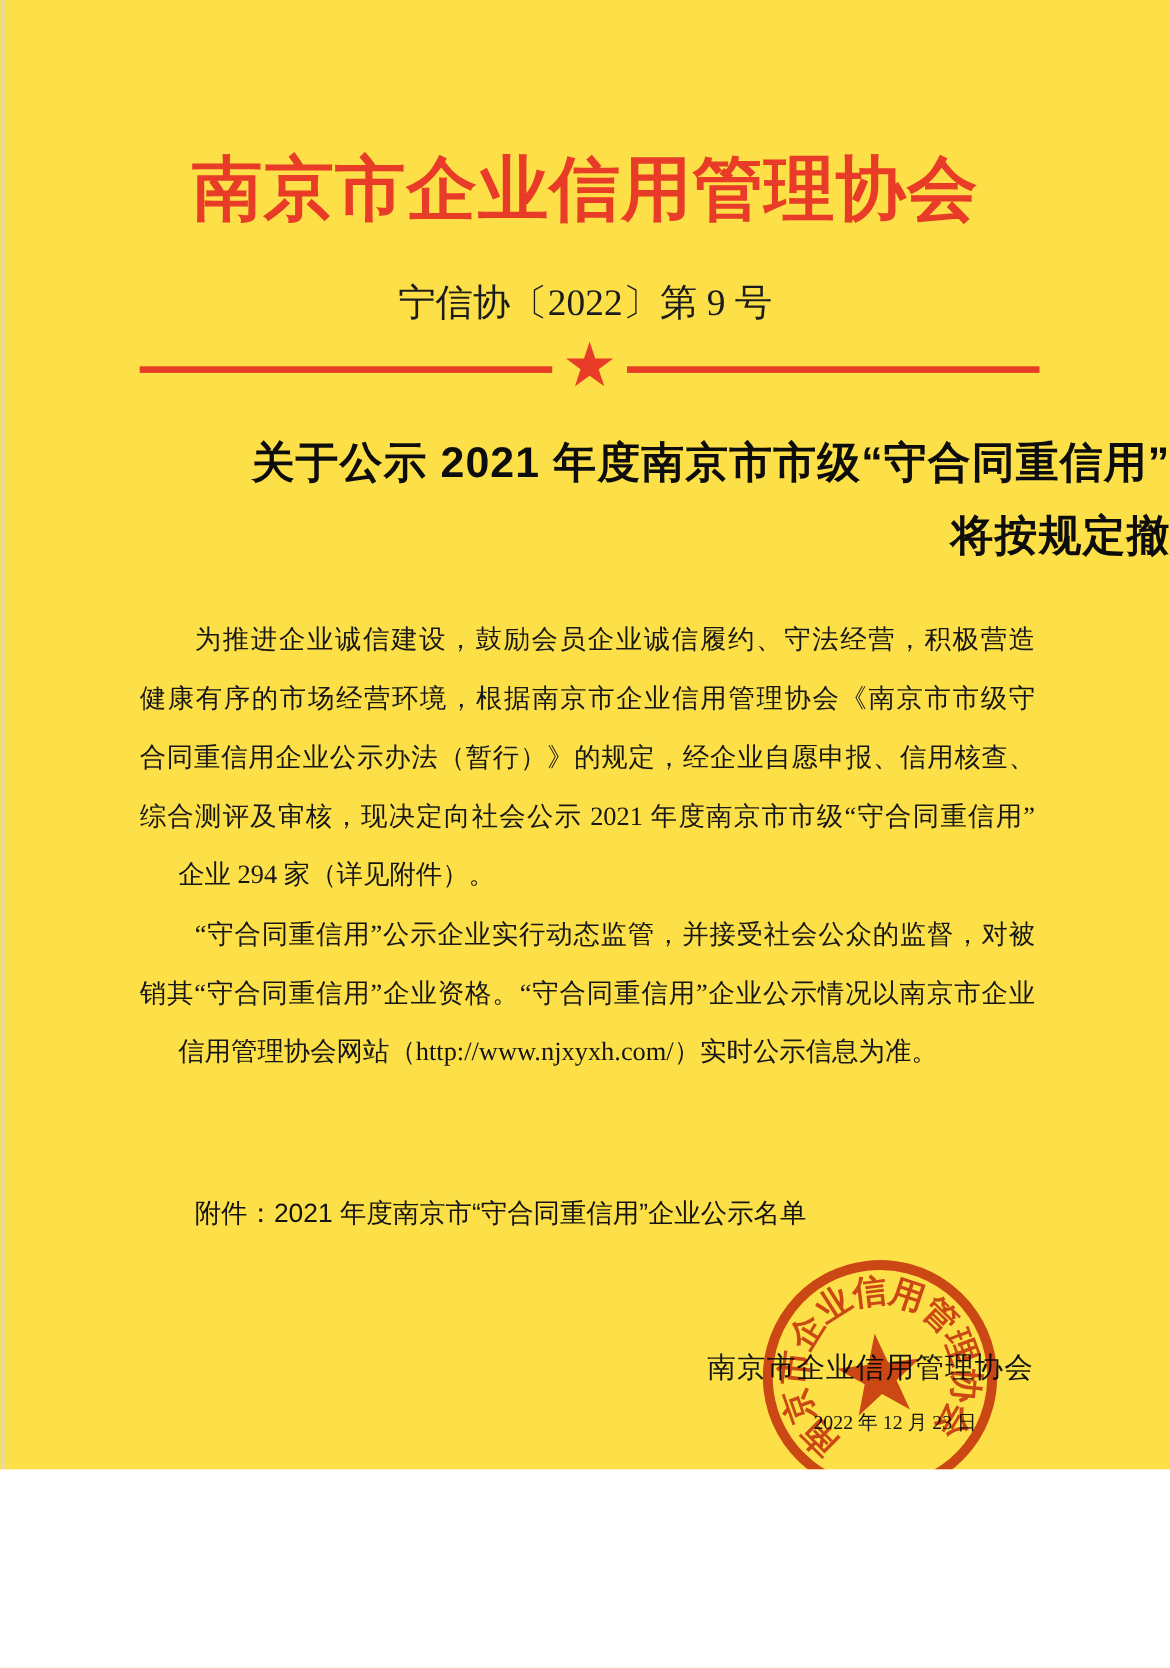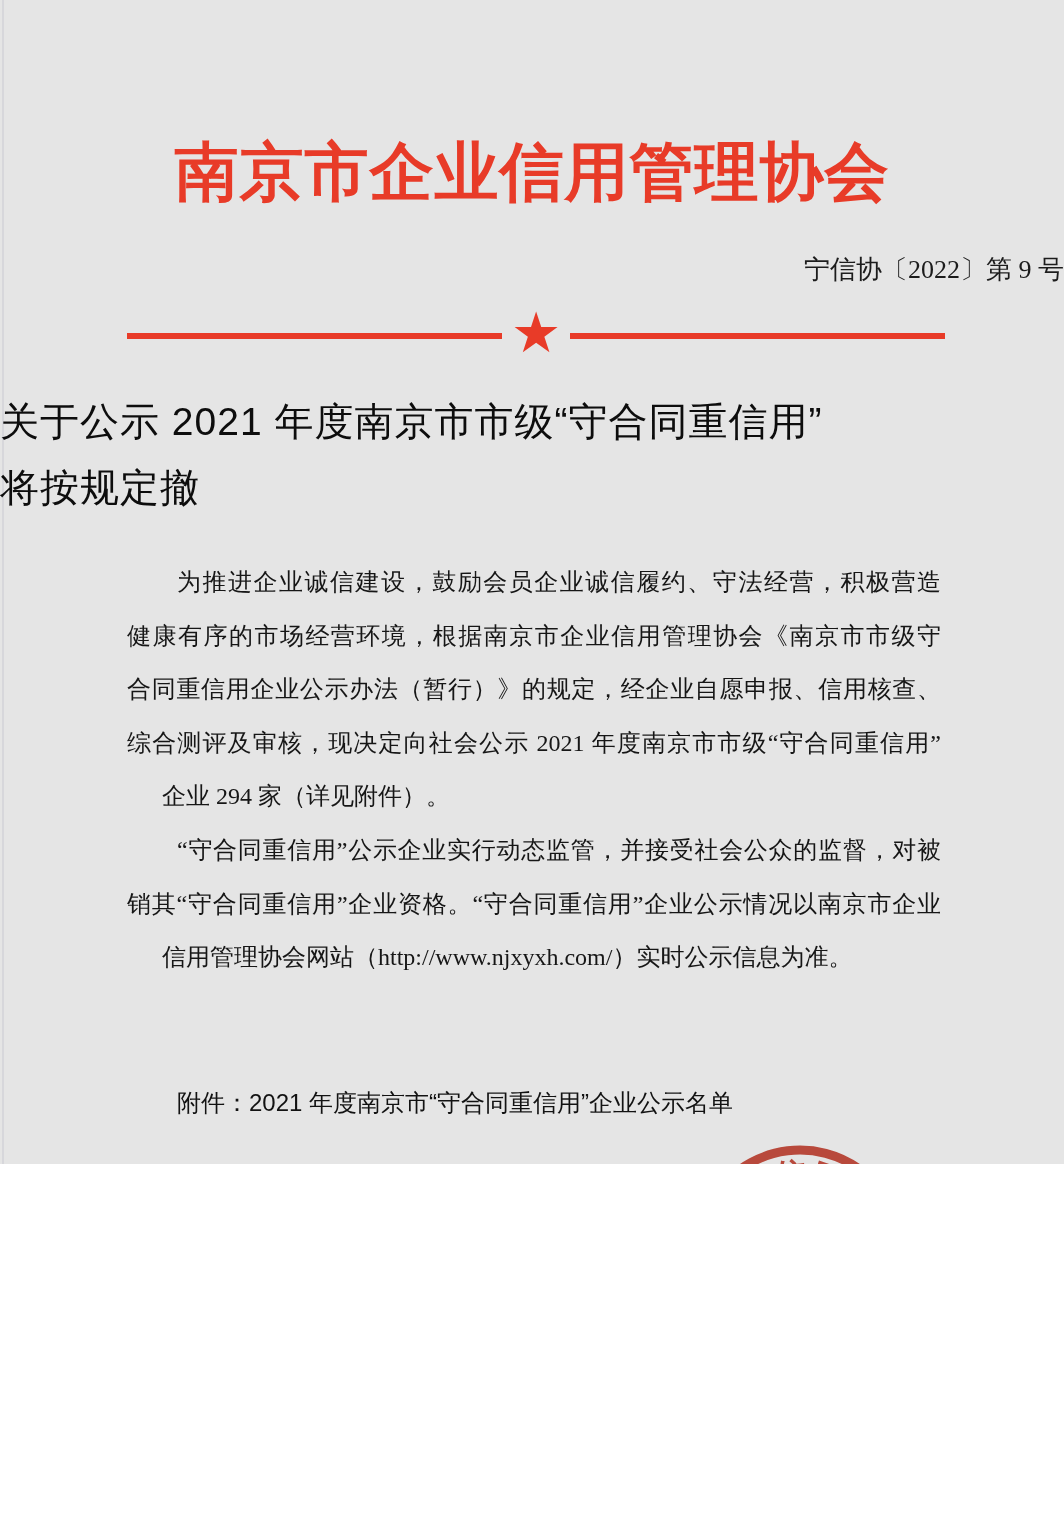--- a/index.html
+++ b/index.html
@@ -3,22 +3,22 @@
 <meta charset="utf-8">
 <style>
   :root { --accent: #e83b28; }
   * { margin: 0; padding: 0; box-sizing: border-box; }
   html, body { background: #ffffff; }
   body { font-family: "Liberation Serif", "DejaVu Serif", serif; }
 
   .page {
     position: relative;
     width: 1064px;
-    height: 1164px;
-    background: #e5e5e5;
+    height: 1336px;
+    background: #fde047;
     overflow: hidden;
   }
 
   .left-edge {
     position: absolute;
     left: 2px; top: 0;
     width: 2px; height: 1500px;
     background: #d7d7db;
   }
 
@@ -32,22 +32,22 @@
     font-size: 64px;
     line-height: 1.45;
     letter-spacing: 1px;
     color: var(--accent);
   }
 
   .doc-number {
     position: absolute;
     top: 252px; left: 0;
     width: 100%;
-    text-align: right;
-    font-size: 26px;
+    text-align: center;
+    font-size: 34px;
     color: #1c1c1c;
     font-family: Liberation Serif, serif;
   }
 
   .divider {
     position: absolute;
     top: 309px; left: 127px;
     width: 818px; height: 54px;
     display: flex;
     align-items: center;
@@ -63,23 +63,23 @@
     line-height: 1;
     margin: 0 9px;
     transform: translateY(-3px);
     font-family: "DejaVu Sans", sans-serif;
   }
 
   .notice-title {
     position: absolute;
     top: 394px; left: 0;
     width: 100%;
-    text-align: left;
+    text-align: right;
     font-family: "Liberation Sans", "DejaVu Sans", sans-serif;
-    font-weight: normal;
+    font-weight: bold;
     font-size: 39px;
     color: #0d0d0d;
     letter-spacing: 1px;
   }
   .notice-title div { height: 66px; line-height: 56px; }
 
   .body-text {
     position: absolute;
     top: 556px; left: 127px;
     width: 814px;

